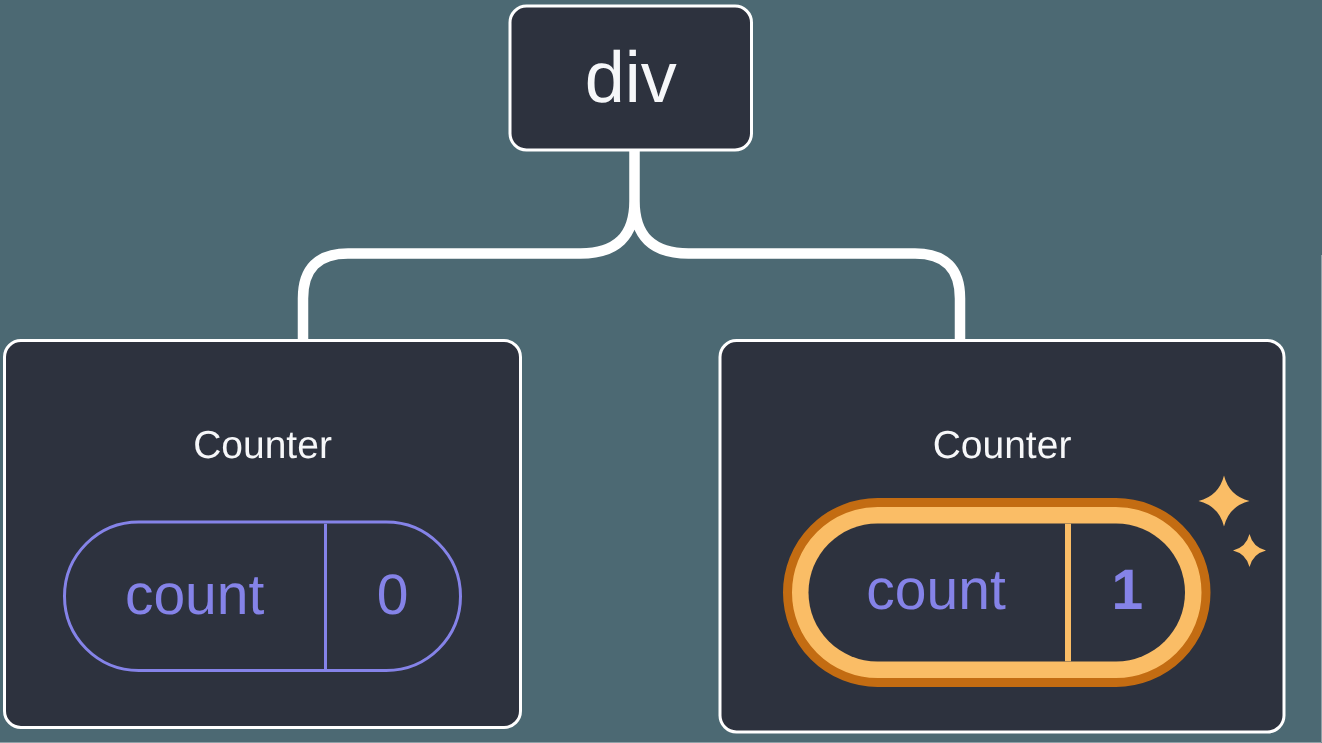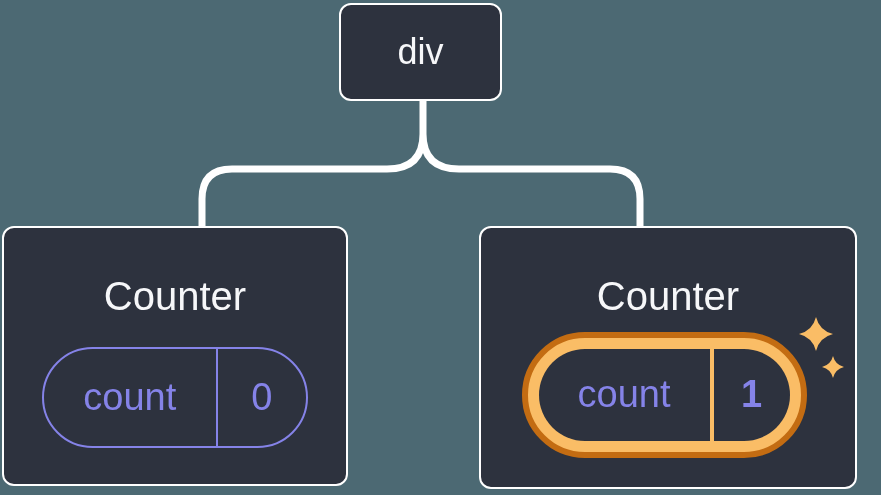--- a/index.html
+++ b/index.html
@@ -24,31 +24,31 @@
     box-sizing: border-box;
     z-index: 1;
   }
   .root-node {
     left: 339px; top: 3px;
     width: 163px; height: 98px;
     display: flex;
     align-items: center;
     justify-content: center;
     color: #F6F7F9;
-    font-size: 36px;
+    font-size: 48px;
   }
   .counter-left  { left: 2px;   top: 226px; width: 346px; height: 260px; }
   .counter-right { left: 479px; top: 226px; width: 378px; height: 263px; }
   .node-title {
     position: absolute;
     left: 0; right: 0;
     top: 48px;
     text-align: center;
     color: #F6F7F9;
-    font-size: 40px;
+    font-size: 26px;
     font-weight: 500;
     line-height: 40px;
   }
   
   .state-pill {
     position: absolute;
     left: 37.5px; top: 118.5px;
     width: 266px; height: 101px;
     border: 2.5px solid #8583E8;
     border-radius: 999px;

